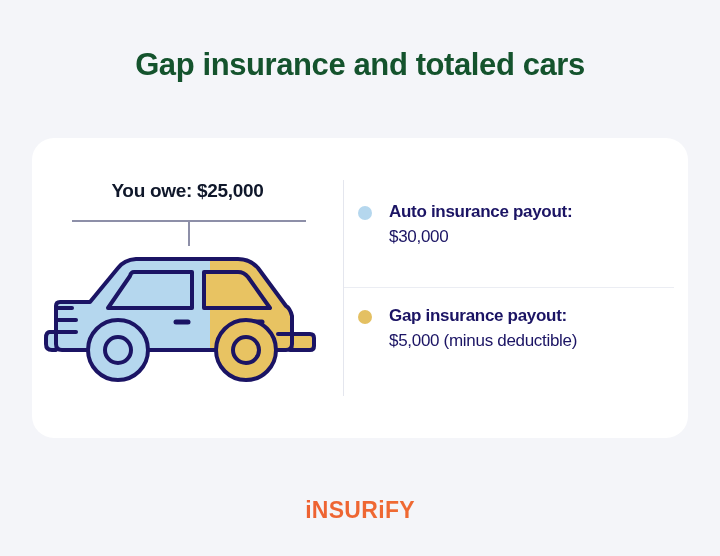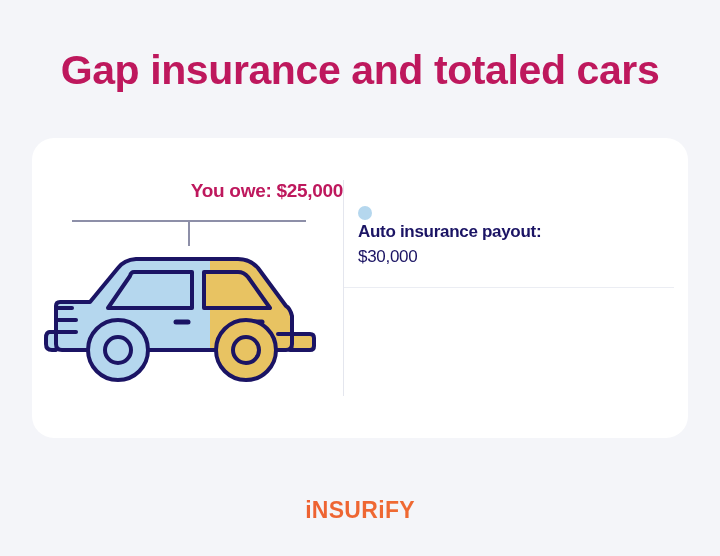--- a/index.html
+++ b/index.html
@@ -15,23 +15,23 @@
     position: relative;
   }
 
   
   #page-title {
     position: absolute;
     top: 46px;
     left: 0;
     width: 720px;
     text-align: center;
-    font-size: 41px;
+    font-size: 31px;
     font-weight: bold;
-    color: #be185d;
+    color: #14532d;
     letter-spacing: -0.4px;
     line-height: 1.2;
   }
 
   
   #info-card {
     position: absolute;
     left: 32px;
     top: 138px;
     width: 656px;
@@ -47,24 +47,24 @@
     left: 0;
     top: 0;
     width: 311px;
     height: 300px;
   }
   #owe-label {
     position: absolute;
     top: 42px;
     left: 0;
     width: 311px;
-    text-align: right;
+    text-align: center;
     font-size: 19px;
     font-weight: bold;
-    color: #be185d;
+    color: #0f172a;
     letter-spacing: -0.3px;
   }
   #owe-bracket-line {
     position: absolute;
     top: 82px;
     left: 40px;
     width: 234px;
     height: 2px;
     background: #8d8fa8;
   }
@@ -102,21 +102,21 @@
     width: 344px;
     height: 300px;
   }
   .legend-item {
     position: absolute;
     left: 14px;
     width: 320px;
     display: flex;
     align-items: flex-start;
   }
-  #legend-item-auto { top: 62px; flex-direction: column; }
+  #legend-item-auto { top: 62px; }
   #legend-item-gap  { top: 166px; }
 
   .legend-dot {
     width: 14px;
     height: 14px;
     border-radius: 50%;
     flex: 0 0 auto;
     margin-top: 6px;
     margin-right: 17px;
   }
@@ -243,17 +243,24 @@
     <div class="legend-item" id="legend-item-auto">
       <span class="legend-dot" id="legend-dot-auto"></span>
       <span class="legend-text">
         <span class="legend-heading">Auto insurance payout:</span>
         <span class="legend-value">$30,000</span>
       </span>
     </div>
 
     <div id="legend-divider"></div>
 
+    <div class="legend-item" id="legend-item-gap">
+      <span class="legend-dot" id="legend-dot-gap"></span>
+      <span class="legend-text">
+        <span class="legend-heading">Gap insurance payout:</span>
+        <span class="legend-value">$5,000 (minus deductible)</span>
+      </span>
+    </div>
 
   </div>
 </div>
 
 <div id="brand-logo">iNSURiFY</div>
 
 </body></html>

